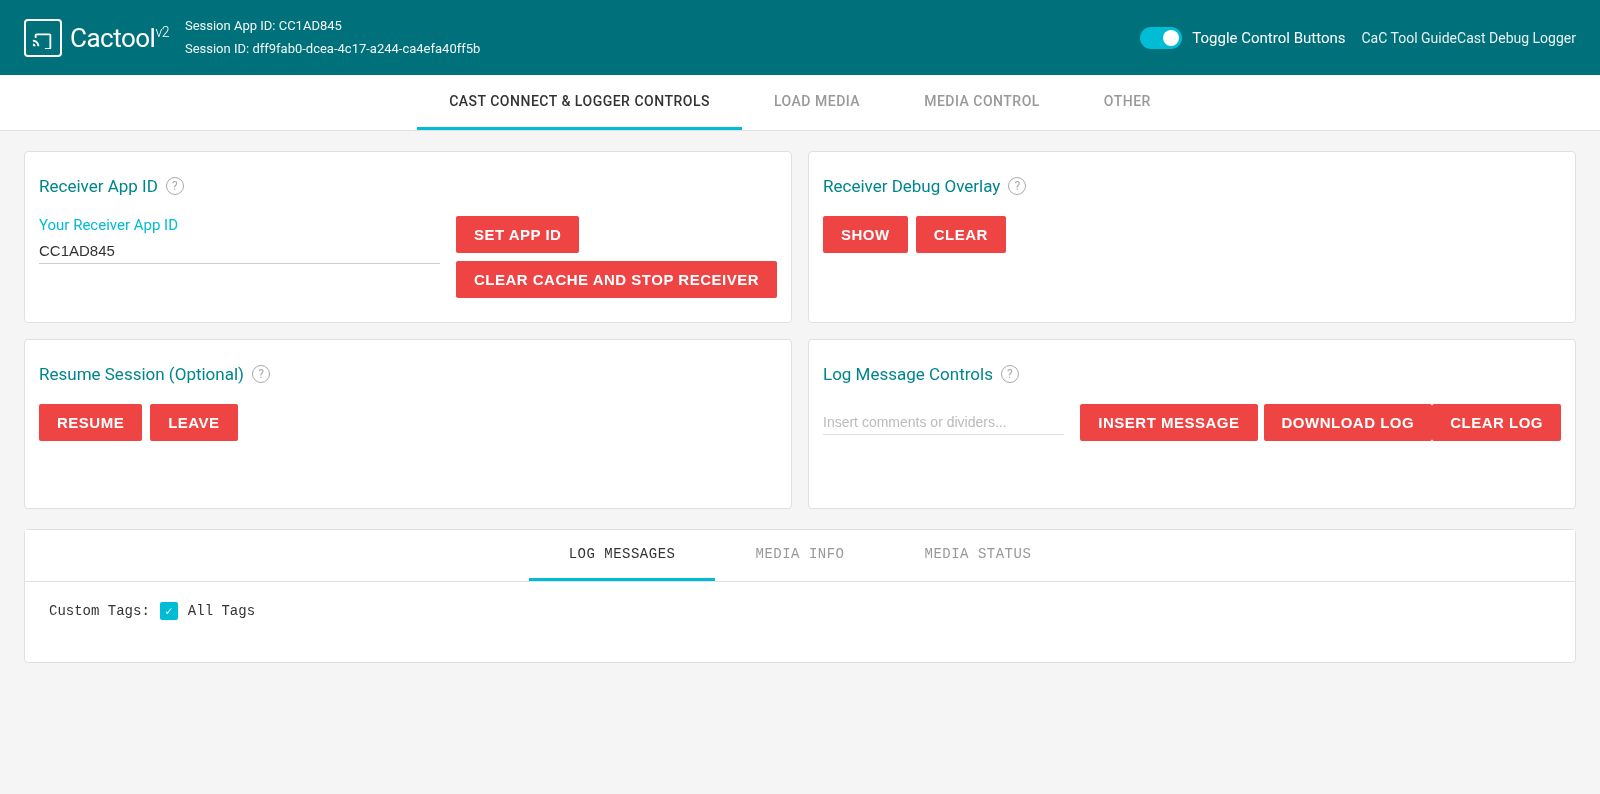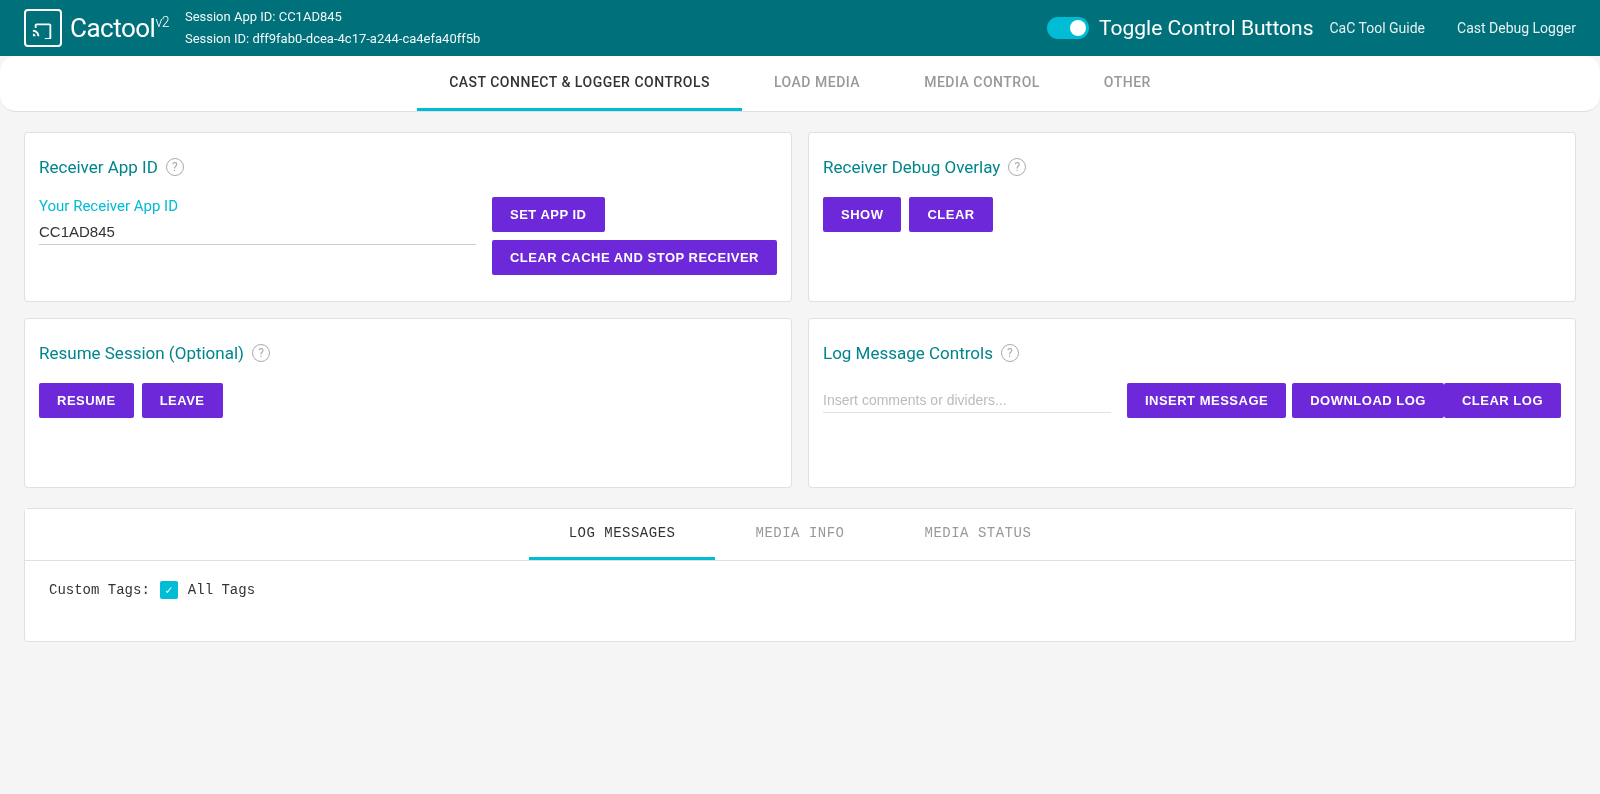--- a/index.html
+++ b/index.html
@@ -5,21 +5,21 @@
     * { box-sizing: border-box; margin: 0; padding: 0; }
     body { font-family: Roboto, Arial, sans-serif; background: #f5f5f5; color: #333; }
 
     
     .header {
       background: #00717a;
       color: white;
       display: flex;
       align-items: center;
       padding: 0 24px;
-      height: 56px;
+      height: 75px;
       gap: 16px;
     }
     .header-logo {
       display: flex;
       align-items: center;
       gap: 8px;
     }
     .header-logo-text {
       font-size: 26px;
       font-weight: 400;
@@ -42,21 +42,21 @@
     .header-info {
       flex: 1;
       font-size: 13px;
       line-height: 1.7;
       color: rgba(255,255,255,0.95);
     }
     .header-toggle {
       display: flex;
       align-items: center;
       gap: 10px;
-      font-size: 21px;
+      font-size: 15px;
       color: white;
     }
     .toggle-switch {
       width: 42px;
       height: 22px;
       background: #00bcd4;
       border-radius: 11px;
       position: relative;
       cursor: pointer;
     }
@@ -65,38 +65,36 @@
       position: absolute;
       right: 3px;
       top: 3px;
       width: 16px;
       height: 16px;
       background: white;
       border-radius: 50%;
     }
     .header-links {
       display: flex;
-      gap: 32px;
       font-size: 14px;
       color: rgba(255,255,255,0.9);
     }
     .header-link {
       cursor: pointer;
       white-space: nowrap;
     }
 
     
     .main-tabs {
       background: white;
       border-bottom: 1px solid #e0e0e0;
       display: flex;
       justify-content: center;
       gap: 0;
       padding: 0 52px;
-      border-radius: 16px;
     }
     .main-tab {
       padding: 18px 32px;
       font-size: 14px;
       letter-spacing: 0.5px;
       color: #999;
       cursor: pointer;
       border-bottom: 3px solid transparent;
       font-weight: 500;
       text-transform: uppercase;
@@ -175,25 +173,25 @@
       display: flex;
       flex-direction: column;
       gap: 8px;
       align-items: flex-start;
     }
     .btn-group-row {
       display: flex;
       gap: 8px;
     }
     .btn {
-      background: #6d28d9;
+      background: #ef4444;
       color: white;
       border: none;
       padding: 10px 18px;
-      font-size: 13px;
+      font-size: 15px;
       font-weight: 600;
       letter-spacing: 0.5px;
       cursor: pointer;
       border-radius: 2px;
       text-transform: uppercase;
       white-space: nowrap;
     }
 
     
     .log-controls-body {

